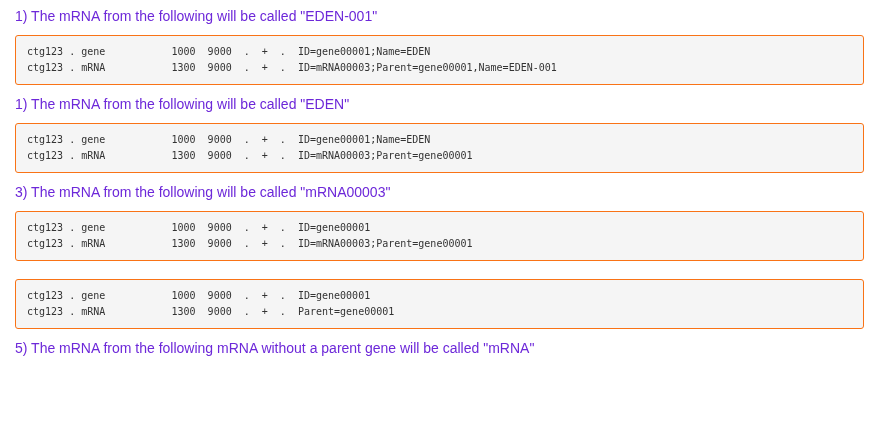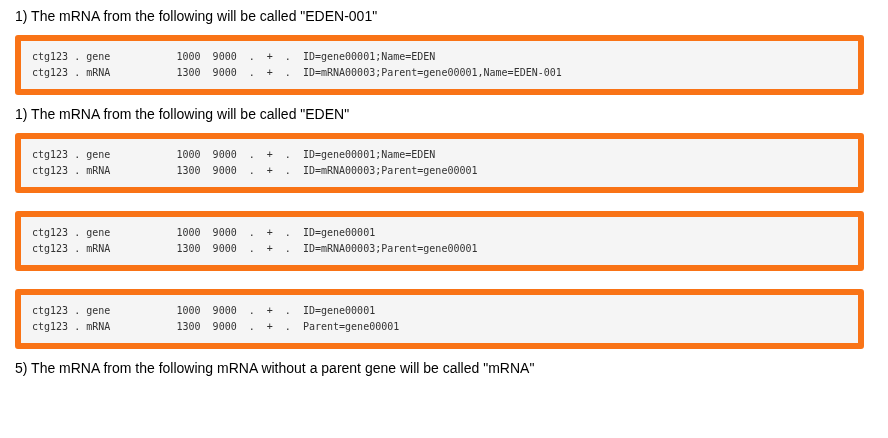--- a/index.html
+++ b/index.html
@@ -4,27 +4,27 @@
 <style>
   html, body { margin: 0; padding: 0; background: #ffffff; }
   body {
     width: 888px; height: 438px; overflow: hidden;
     font-family: "Liberation Sans", sans-serif;
     color: #333333;
   }
   .doc { padding: 0 24px 0 15px; }
   .heading {
     font-size: 14px; line-height: 20px; margin: 0;
-    color: #000000; font-weight: normal;
+    color: #6d28d9; font-weight: normal;
   }
   .h0 { padding-top: 6px; }
   .block {
     margin: 9px 0 0 0;
     background: #f5f5f5;
-    border: 6px solid #f97316;
+    border: 1px solid #f97316;
     border-radius: 3px;
     padding: 8px 11px;
     font-family: "DejaVu Sans Mono", "Liberation Mono", monospace;
     font-size: 10px;
     line-height: 16px;
     color: #333333;
     white-space: pre;
   }
   .line { display: block; white-space: pre; }
   .gap { height: 9px; }
@@ -35,20 +35,21 @@
 <div class="doc">
 
   <p class="heading h0">1) The mRNA from the following will be called "EDEN-001"</p>
   <div class="block"><span class="line">ctg123 . gene           1000  9000  .  +  .  ID=gene00001;Name=EDEN</span><span class="line">ctg123 . mRNA           1300  9000  .  +  .  ID=mRNA00003;Parent=gene00001,Name=EDEN-001</span></div>
   <div class="gap"></div>
 
   <p class="heading">1) The mRNA from the following will be called "EDEN"</p>
   <div class="block"><span class="line">ctg123 . gene           1000  9000  .  +  .  ID=gene00001;Name=EDEN</span><span class="line">ctg123 . mRNA           1300  9000  .  +  .  ID=mRNA00003;Parent=gene00001</span></div>
   <div class="gap"></div>
 
+  <p class="heading">3) The mRNA from the following will be called "mRNA00003"</p>
   <div class="block"><span class="line">ctg123 . gene           1000  9000  .  +  .  ID=gene00001</span><span class="line">ctg123 . mRNA           1300  9000  .  +  .  ID=mRNA00003;Parent=gene00001</span></div>
   <div class="gap"></div>
 
   <div class="block"><span class="line">ctg123 . gene           1000  9000  .  +  .  ID=gene00001</span><span class="line">ctg123 . mRNA           1300  9000  .  +  .  Parent=gene00001</span></div>
   <div class="gap"></div>
 
   <p class="heading">5) The mRNA from the following mRNA without a parent gene will be called "mRNA"</p>
 
 </div>
 

